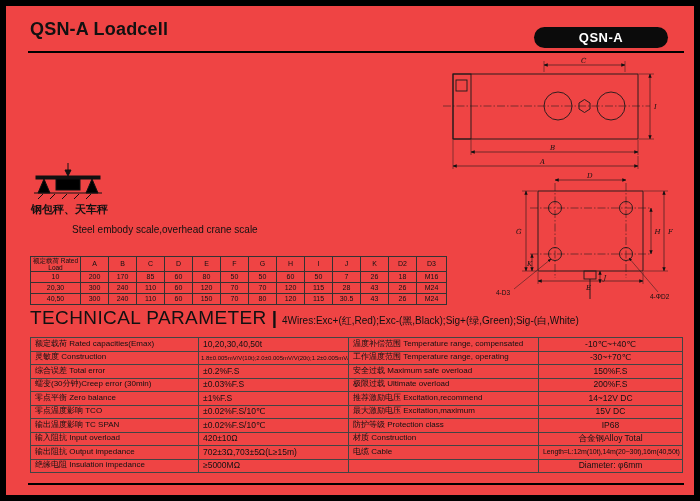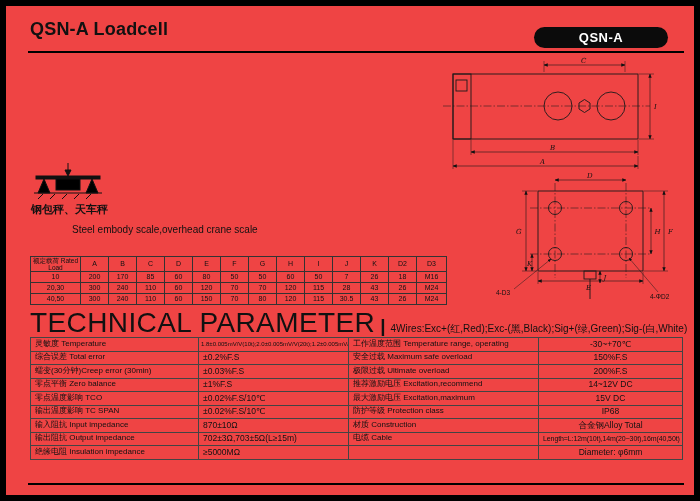--- a/index.html
+++ b/index.html
@@ -19,21 +19,21 @@
 
   .icon-scale { position:absolute; left:26px; top:156px; }
   .caption-cn { position:absolute; left:25px; top:196px; font-size:11px; font-weight:700; }
   .caption-en { position:absolute; left:25px; top:218px; font-size:10px;margin-left:41px; }
 
   .dim-table { position:absolute; left:24px; top:250px; border-collapse:collapse; table-layout:fixed; text-align:center; }
   .dim-table th, .dim-table td { border:1px solid #333; padding:0 1px; height:10px; font-weight:400; font-size:7px; line-height:1.1; overflow:hidden; }
   .dim-table th.first { font-size:6.5px; }
 
   .tp-heading { position:absolute; left:24px; top:301px; display:flex; align-items:baseline; gap:5px; white-space:nowrap; }
-  .tp-heading .tp { font-size:28px; letter-spacing:.4px; }
+  .tp-heading .tp { font-size:19px; letter-spacing:.4px; }
   .tp-heading .sep { font-size:19px; font-weight:700; }
   .tp-heading .note { font-size:10px; }
 
   .tech-table { position:absolute; left:24px; top:331px; width:652px; border-collapse:collapse; table-layout:fixed; }
   .tech-table td { border:1px solid #444; padding:0 4px; height:12.5px; overflow:hidden; white-space:nowrap; line-height:1.1; }
   .tech-table td.lbl { font-size:8px; text-align:left; }
   .tech-table td.val { font-size:8.5px; text-align:left; }
   .tech-table td.rval { text-align:center; }
   .tech-table td.tiny { font-size:6px; white-space:normal; line-height:6px; padding:0 2px; }
   .tech-table td.small { font-size:7px; letter-spacing:-.1px; }
@@ -257,21 +257,27 @@
 
   <table class="tech-table">
     <colgroup>
       <col style="width:168px">
         <col style="width:150px">
         <col style="width:190px">
         <col style="width:144px">
     </colgroup>
     <tbody>
       <tr>
-        <td class="lbl">灵敏度 Temperature</td>
+        <td class="lbl">额定载荷 Rated capacities(Emax)</td>
+        <td class="val">10,20,30,40,50t</td>
+        <td class="lbl">温度补偿范围 Temperature range, compensated</td>
+        <td class="val rval">-10℃~+40℃</td>
+      </tr>
+      <tr>
+        <td class="lbl">灵敏度 Construction</td>
         <td class="val tiny">1.8±0.005mV/V(10t);2.0±0.005mV/V(20t);1.2±0.005mV/V(30t);1.8±0.005mV/V(40~50t)</td>
         <td class="lbl">工作温度范围 Temperature range, operating</td>
         <td class="val rval">-30~+70℃</td>
       </tr>
       <tr>
         <td class="lbl">综合误差 Total error</td>
         <td class="val">±0.2%F.S</td>
         <td class="lbl">安全过载 Maximum safe overload</td>
         <td class="val rval">150%F.S</td>
       </tr>
@@ -293,22 +299,22 @@
         <td class="lbl">最大激励电压 Excitation,maximum</td>
         <td class="val rval">15V DC</td>
       </tr>
       <tr>
         <td class="lbl">输出温度影响 TC SPAN</td>
         <td class="val">±0.02%F.S/10℃</td>
         <td class="lbl">防护等级 Protection class</td>
         <td class="val rval">IP68</td>
       </tr>
       <tr>
-        <td class="lbl">输入阻抗 Input impedance</td>
-        <td class="val">870±10Ω</td>
+        <td class="lbl">输入阻抗 Input overload</td>
+        <td class="val">420±10Ω</td>
         <td class="lbl">材质 Construction</td>
         <td class="val rval">合金钢Alloy Total</td>
       </tr>
       <tr>
         <td class="lbl">输出阻抗 Output impedance</td>
         <td class="val">702±3Ω,703±5Ω(L≥15m)</td>
         <td class="lbl">电缆 Cable</td>
         <td class="val rval small">Length=L:12m(10t),14m(20~30t),16m(40,50t)</td>
       </tr>
       <tr>

